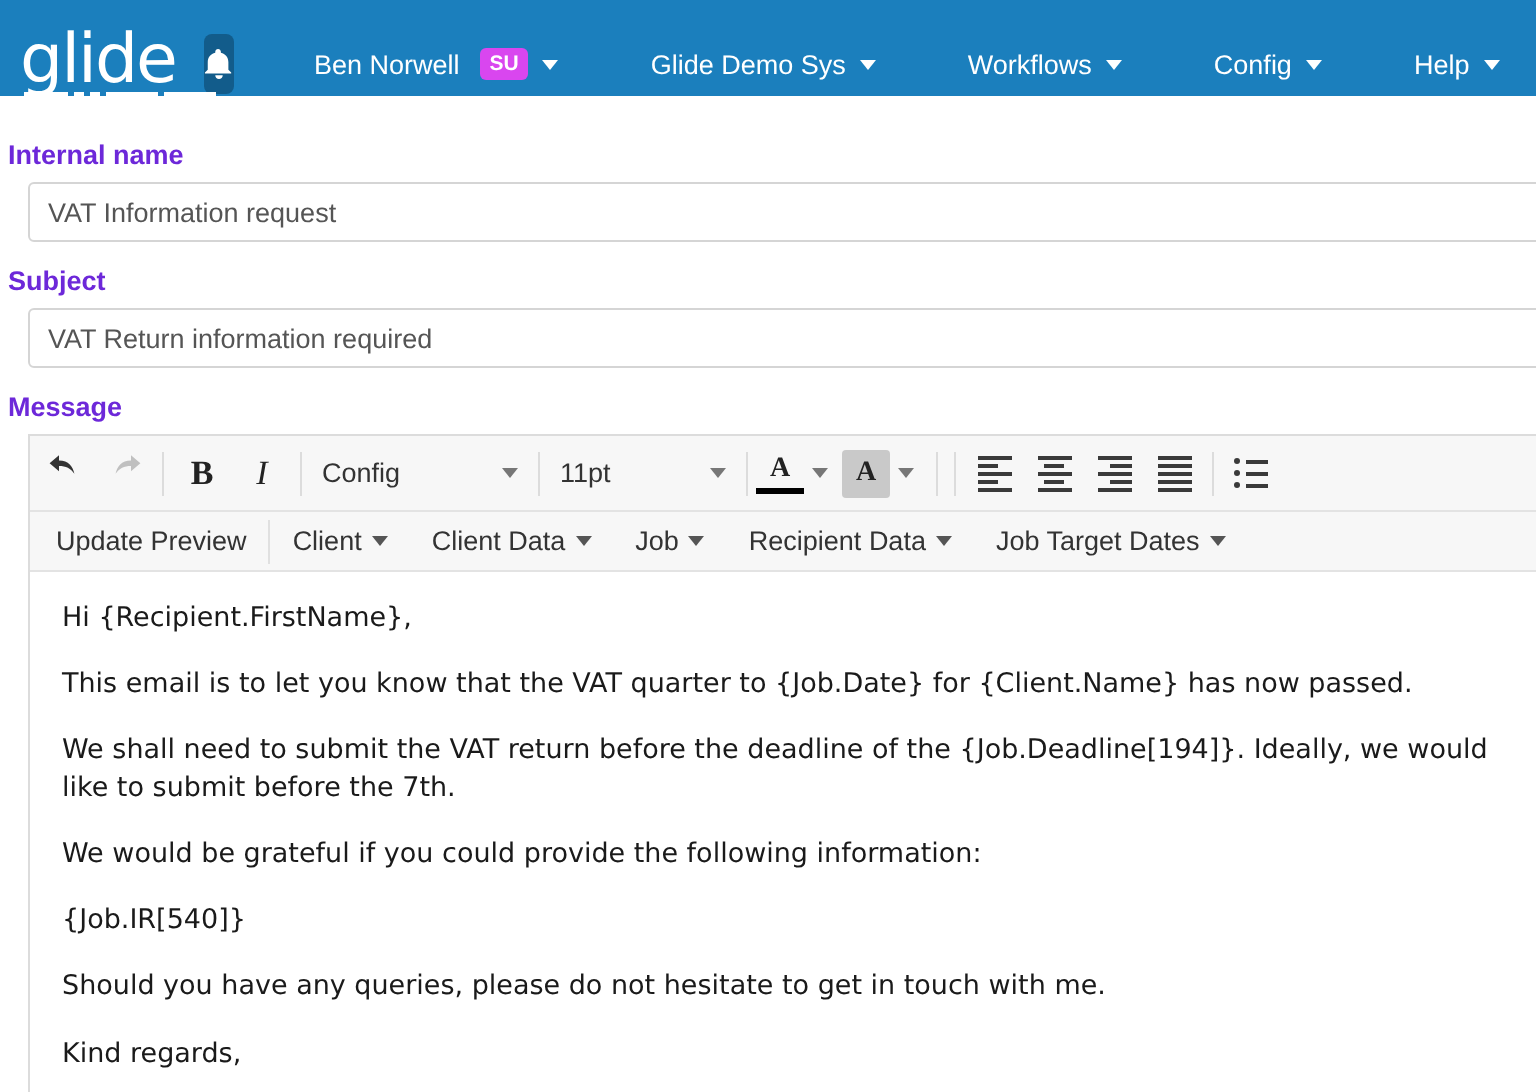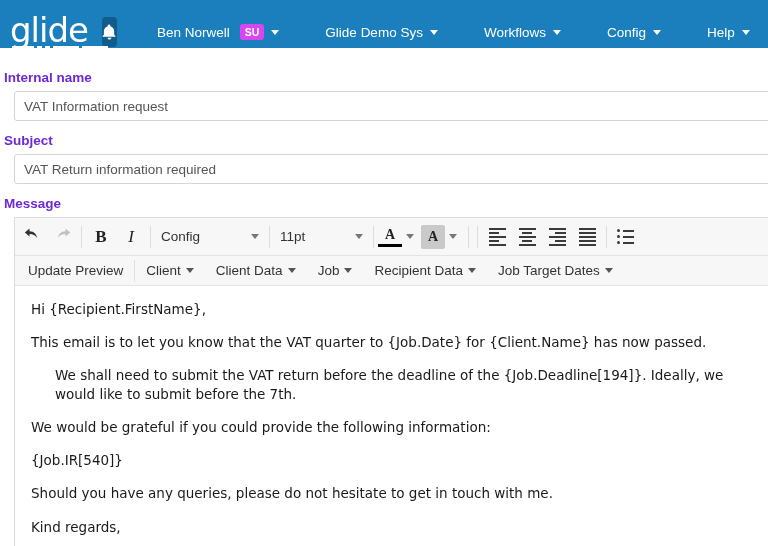--- a/index.html
+++ b/index.html
@@ -246,21 +246,21 @@
     overflow: hidden;
   }
   .editor-body p {
     margin: 0 0 15px 0;
     font-size: 13.5px;
     line-height: 1.35;
     color: #1a1a1a;
     font-family: "DejaVu Sans", sans-serif;
     white-space: nowrap;
   }
-  .editor-body p.wrap { white-space: normal; margin-left: 24px; }
+  .editor-body p.wrap { white-space: normal; }
 </style>
 </head>
 <body>
 
 <div class="navbar" style="background: rgb(27, 127, 189);">
 
   <div class="logo">
     <span>glide</span>
     <span class="logo-underlines">
       <i class="u1"></i>

